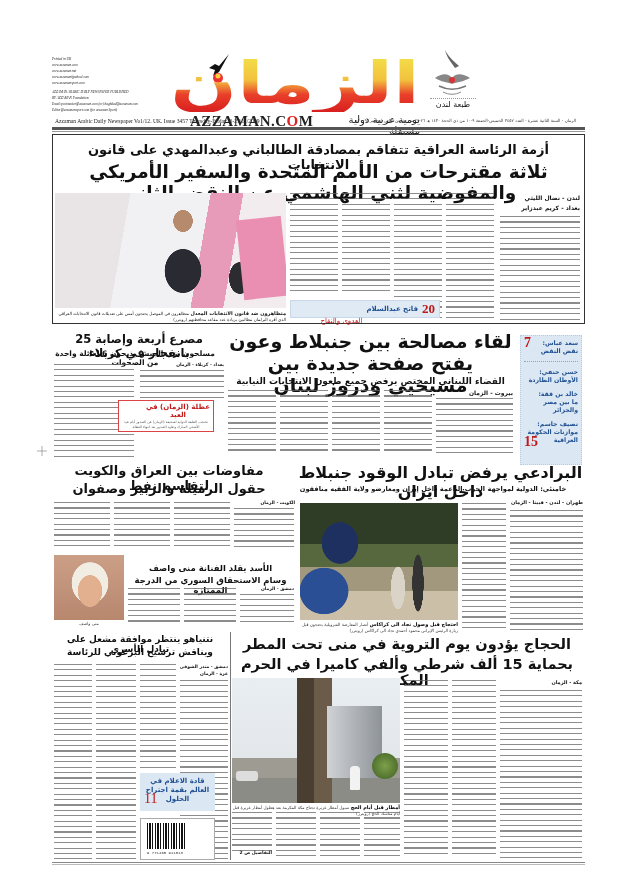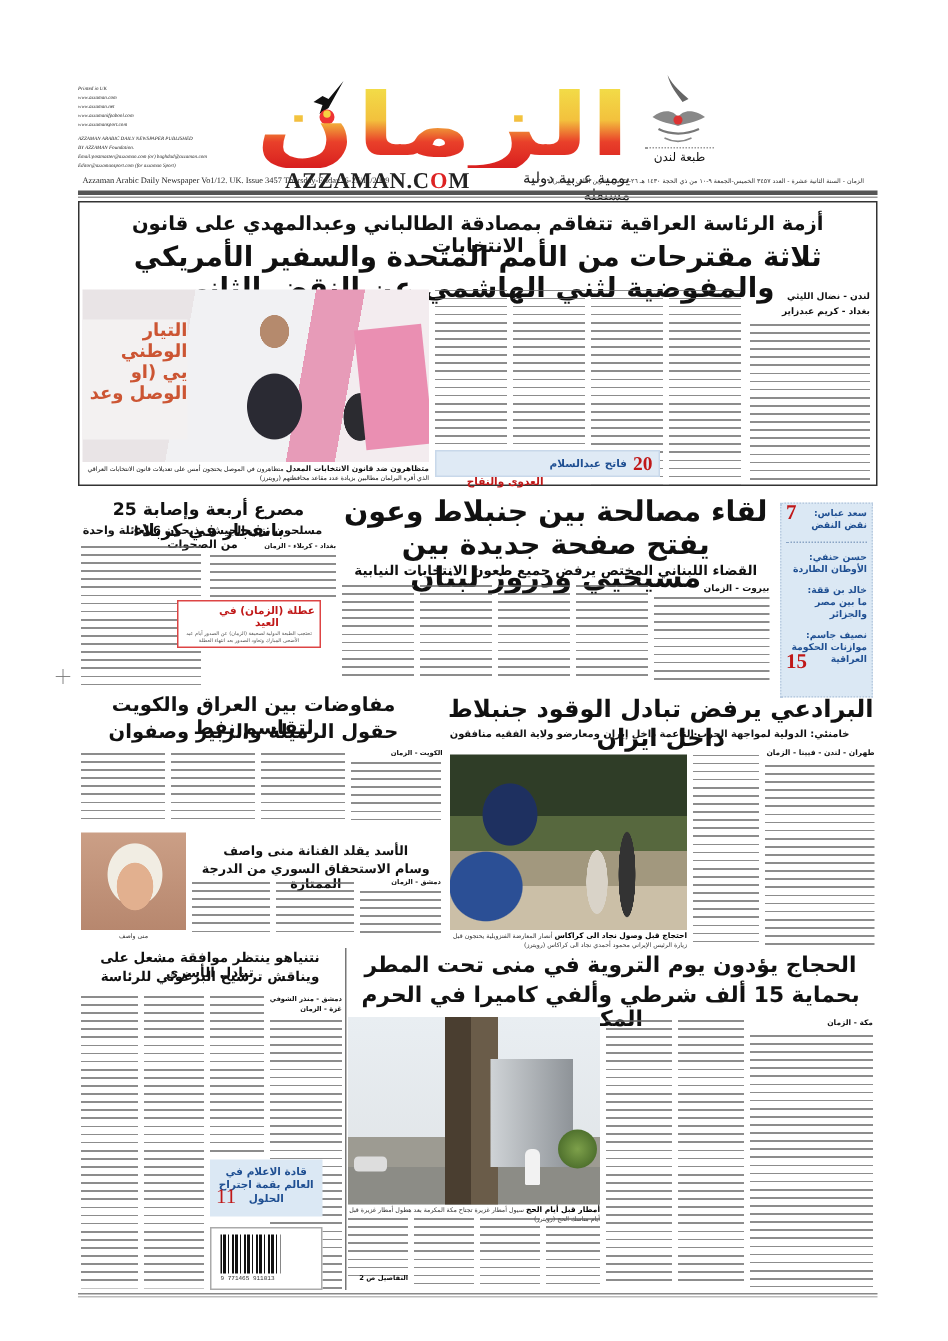--- a/index.html
+++ b/index.html
@@ -47,21 +47,21 @@
   .caption-bar b { font-size: 5px; }
 
   .col-text { font-size: 3.8px; line-height: 5.6px; color: #444; direction: rtl; text-align: justify; overflow: hidden; }
   .fill { background-image: repeating-linear-gradient(#666 0 1.1px, transparent 1.1px 5.4px); opacity: 0.75; }
 
   .byline { font-size: 6px; font-weight: bold; direction: rtl; text-align: right; line-height: 10px; }
 
   .teaser-bar { left: 290px; top: 300px; width: 150px; height: 18px; background: #dfeaf5; border: 1px solid #c8d8ea; font-size: 7px; direction: rtl; display: flex; align-items: center; padding: 0 4px; gap: 4px; }
   .teaser-bar .num { color: #c01818; font-family: "Liberation Serif", serif; font-size: 13px; font-weight: bold; }
   .teaser-bar .name { color: #1f4f92; font-weight: bold; }
-  .teaser-bar .topic { color: #c01818; font-weight: bold; margin-top: 23px; }
+  .teaser-bar .topic { color: #c01818; font-weight: normal; margin-top: 23px; }
 
   
   .hl { font-weight: bold; direction: rtl; text-align: center; letter-spacing: -0.3px; }
   .sub { font-weight: bold; direction: rtl; text-align: center; }
 
   .index-box { left: 520px; top: 335px; width: 62px; height: 130px; background: #dbe8f4; border: 1px dotted #b9cbe0; padding: 3px 3px; direction: rtl; }
   .index-item { font-size: 6.2px; font-weight: bold; color: #1f4f92; line-height: 8px; text-align: right; margin-bottom: 6px; position: relative; }
   .index-item .n { position: absolute; left: 0; top: 0; color: #c01818; font-family: "Liberation Serif", serif; font-size: 14px; }
   .index-rule { border-top: 1px dotted #8aa4c4; margin: 2px 0 6px; }
 
@@ -148,25 +148,20 @@
 <div class="abs dateline-en">Azzaman Arabic Daily Newspaper Vo1/12. UK. Issue 3457 Thursday-Friday26-27/11/2009</div>
 <div class="abs dateline-ar">الزمان - السنة الثانية عشرة - العدد ٣٤٥٧ الخميس-الجمعة ٩-١٠ من ذي الحجة ١٤٣٠ هـ ٢٦-٢٧ من تشرين الثاني (نوفمبر) ٢٠٠٩م</div>
 <div class="abs rule-thick"></div>
 <div class="abs rule-thin"></div>
 
 <div class="abs lead-frame"></div>
 <div class="abs kicker">أزمة الرئاسة العراقية تتفاقم بمصادقة الطالباني وعبدالمهدي على قانون الانتخابات</div>
 <div class="abs headline-xl">ثلاثة مقترحات من الأمم المتحدة والسفير الأمريكي والمفوضية لثني الهاشمي عن النقض الثاني</div>
 
 <div class="abs photo photo-demo">
-  <div class="sign1">
-    <span>التيار الوطني</span>
-    <span>يي (او</span>
-    <span>الوصل وعد</span>
-  </div>
   <div class="sign3"></div>
 </div>
 <div class="abs caption-bar">
   <b>متظاهرون ضد قانون الانتخابات المعدل</b>
   <span>متظاهرون في الموصل يحتجون أمس على تعديلات قانون الانتخابات العراقي الذي أقره البرلمان مطالبين بزيادة عدد مقاعد محافظتهم (رويترز)</span>
 </div>
 
 <div class="abs col-text fill" style="left:290px; top:193px; width:48px; height:103px;"></div>
 <div class="abs col-text fill" style="left:342px; top:193px; width:48px; height:103px;"></div>
 <div class="abs col-text fill" style="left:394px; top:193px; width:48px; height:130px;"></div>

